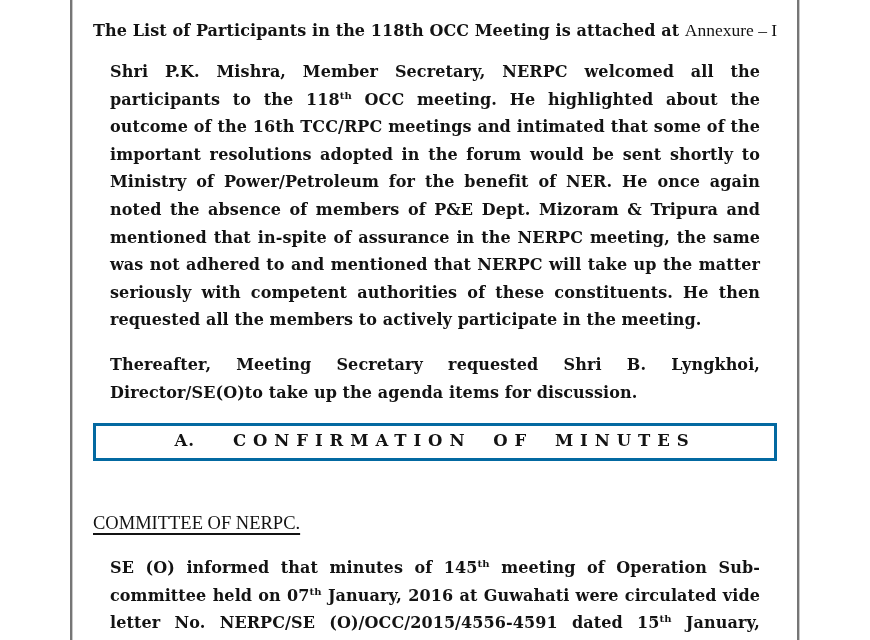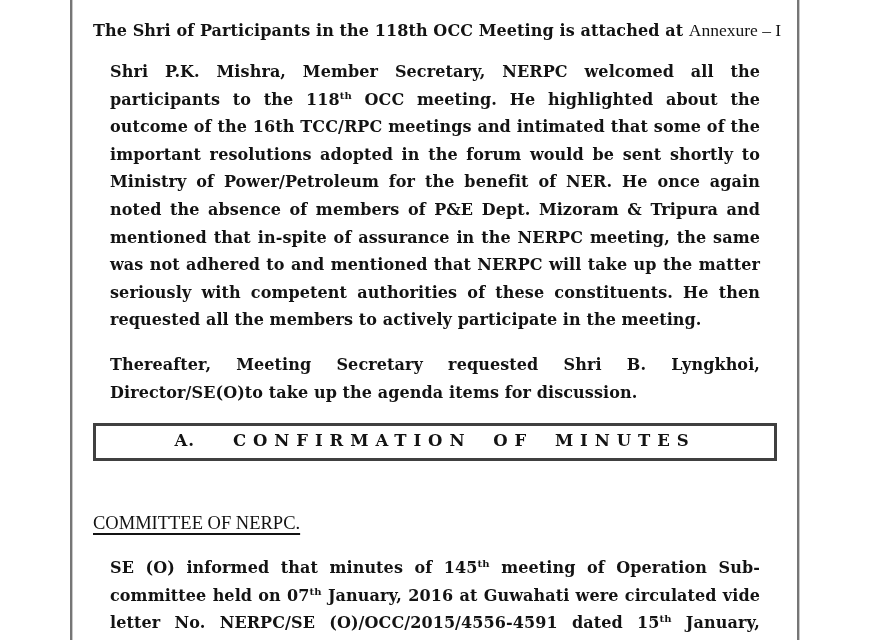--- a/index.html
+++ b/index.html
@@ -63,21 +63,21 @@
   .p-agenda  { margin-bottom: 26px; }
 
   sup.ord {
     font-size: 10px;
     font-weight: inherit;
     line-height: 0;
     vertical-align: 6px;
   }
 
   .section-box {
-    border: 3px solid #404040;
+    border: 3px solid #0369a1;
     margin: 0 0 48px 0;
     padding: 3px 8px 5px 8px;
     text-align: center;
     font-weight: bold;
     font-size: 16.5px;
     line-height: 24px;
   }
   .section-box .sec-label {
     margin-right: 38px;
     letter-spacing: 1px;
@@ -112,21 +112,21 @@
   .p-minutes { margin-bottom: 0; }
 </style>
 </head>
 <body>
 
 <div class="margin-rule rule-left"></div>
 <div class="margin-rule rule-right"></div>
 
 <div class="content">
 
-  <p class="p-participants"><span class="bold-part">The Shri of Participants in the 118th OCC Meeting is attached at </span><span class="regular-part">Annexure – I</span></p>
+  <p class="p-participants"><span class="bold-part">The List of Participants in the 118th OCC Meeting is attached at </span><span class="regular-part">Annexure – I</span></p>
 
   <p class="body p-welcome"><span>Shri P.K. Mishra, Member Secretary, NERPC welcomed all the participants to the 118</span><sup class="ord">th</sup><span> OCC meeting. He highlighted about the outcome of the 16th TCC/RPC meetings and intimated that some of the important resolutions adopted in the forum would be sent shortly to Ministry of Power/Petroleum for the benefit of NER. He once again noted the absence of members of P&amp;E Dept. Mizoram &amp; Tripura and mentioned that in-spite of assurance in the NERPC meeting, the same was not adhered to and mentioned that NERPC will take up the matter seriously with competent authorities of these constituents. He then requested all the members to actively participate in the meeting.</span></p>
 
   <p class="body p-agenda">Thereafter, Meeting Secretary requested Shri B. Lyngkhoi, Director/SE(O)to take up the agenda items for discussion.</p>
 
   <div class="section-box"><span class="sec-label">A.</span><span class="sec-title">CONFIRMATION OF MINUTES</span></div>
 
   <div class="confirmation-heading">
     <span class="h-line2"><span class="h-line" style="display:inline;">COMMITTEE OF NERPC.</span></span>
   </div>

